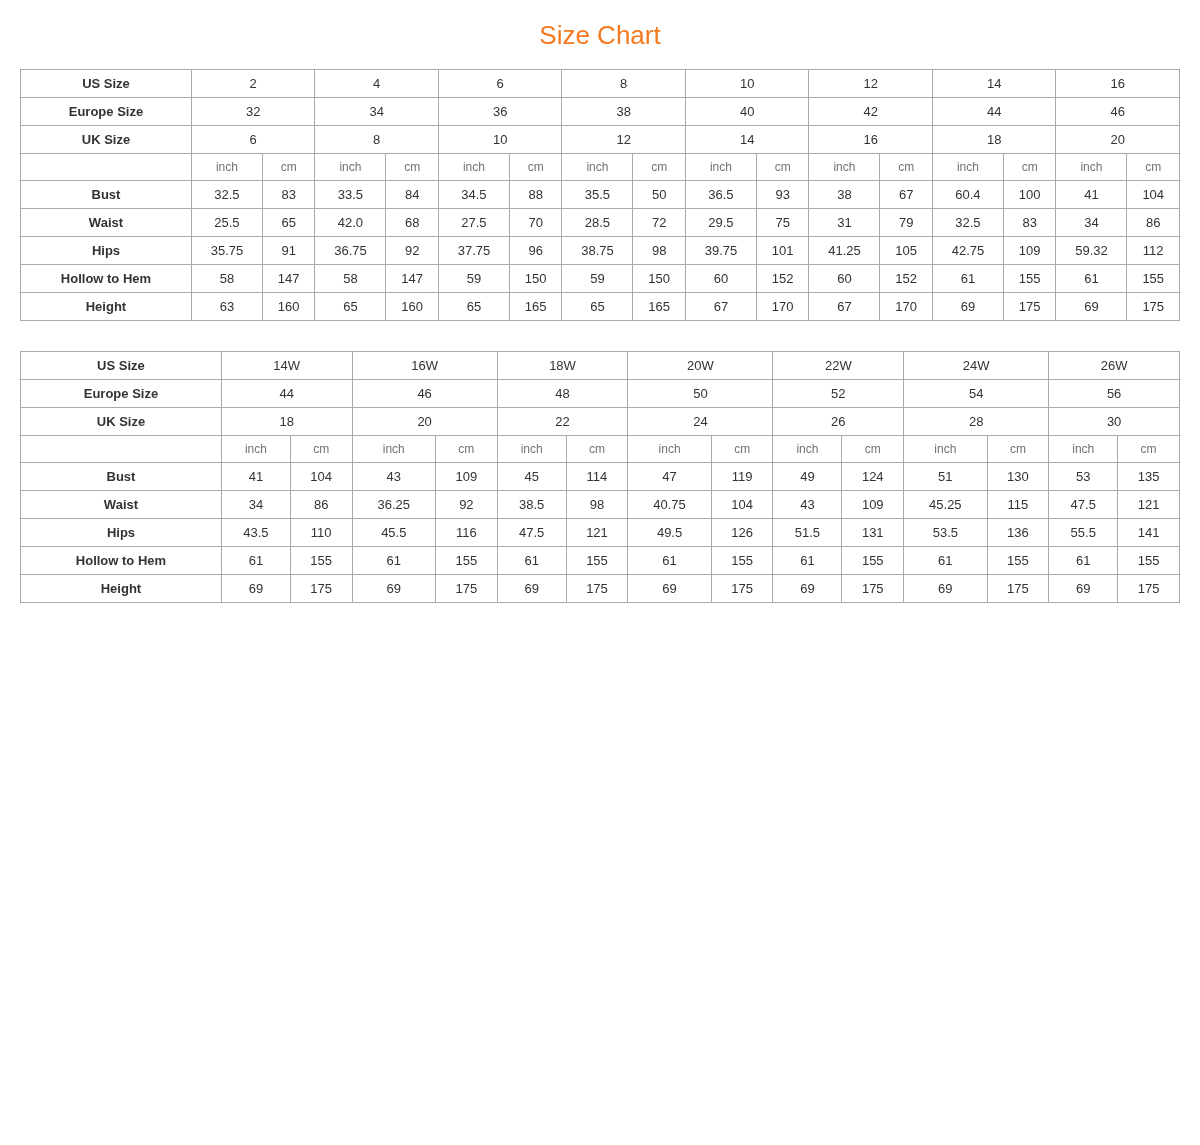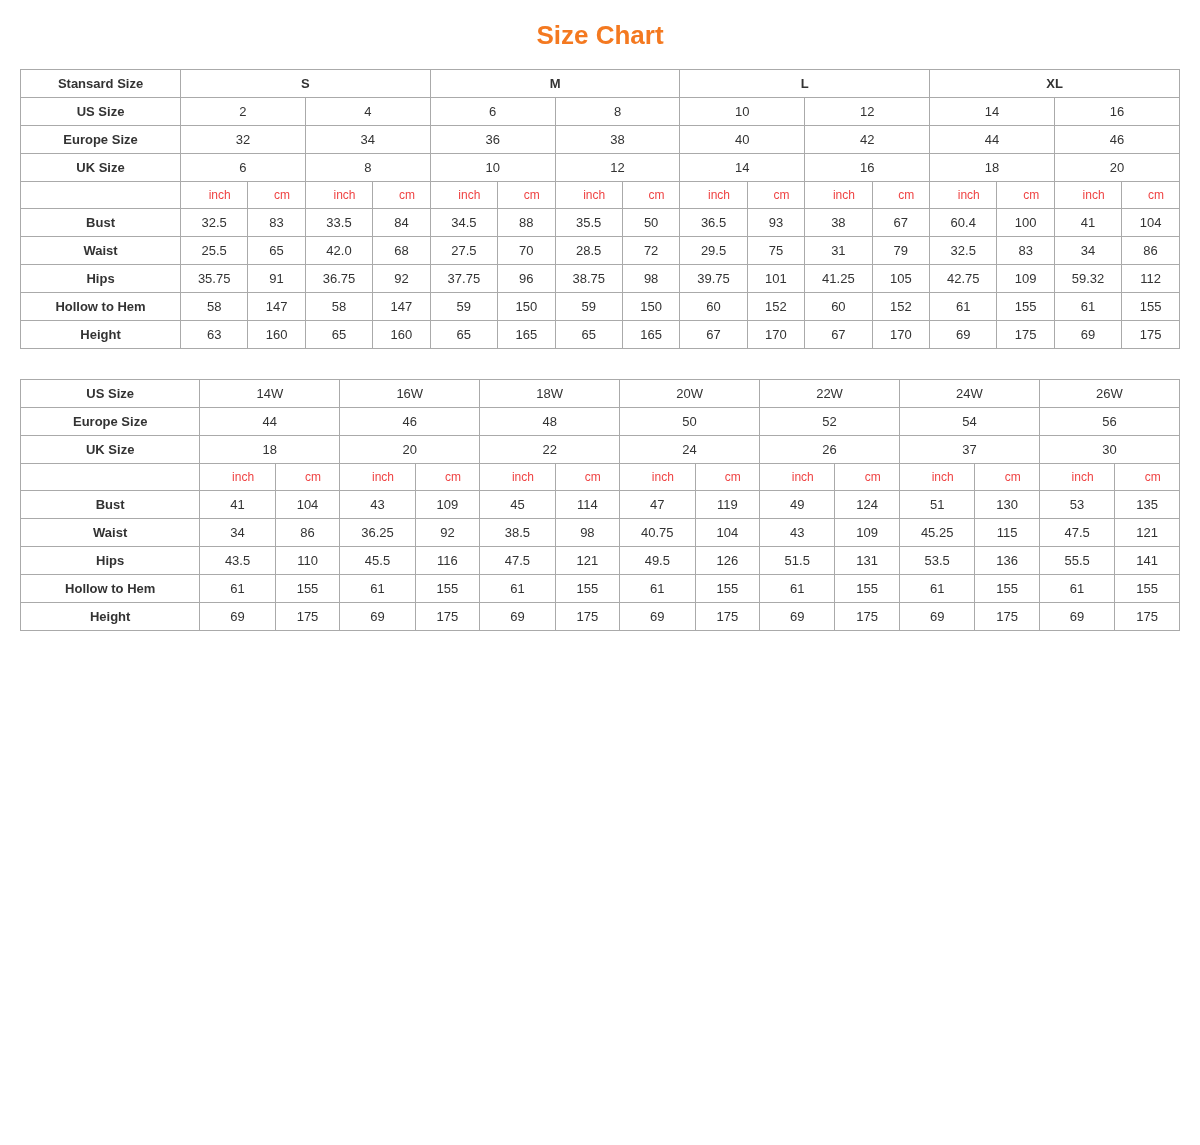--- a/index.html
+++ b/index.html
@@ -7,21 +7,21 @@
       background: #fff;
       font-family: Arial, sans-serif;
       font-size: 13px;
       color: #333;
       padding: 20px;
     }
     h1 {
       text-align: center;
       color: #f47920;
       font-size: 26px;
-      font-weight: bold;
+      font-weight: normal;
       margin-bottom: 18px;
     }
     .table-wrap {
       margin-bottom: 30px;
     }
     table {
       border-collapse: collapse;
       width: 100%;
     }
     td, th {
@@ -36,43 +36,31 @@
       min-width: 100px;
     }
     .header-size {
       font-weight: bold;
     }
     .section-header {
       font-weight: bold;
     }
     .unit-row td {
       font-size: 12px;
-      color: #ef4444;
-      padding-left: 15px;
+      color: #737373;
     }
   </style>
 </head>
 <body>
 
 <h1>Size Chart</h1>
 
 <div class="table-wrap">
   <table>
     <thead>
-      <tr>
-        <td class="row-label section-header" style="font-weight:bold">Stansard Size</td>
-
-        <td colspan="4" class="header-size">S</td>
-
-        <td colspan="4" class="header-size">M</td>
-
-        <td colspan="4" class="header-size">L</td>
-
-        <td colspan="4" class="header-size">XL</td>
-      </tr>
       <tr>
         <td class="row-label section-header" style="font-weight:bold">US Size</td>
         <td colspan="2">2</td>
         <td colspan="2">4</td>
         <td colspan="2">6</td>
         <td colspan="2">8</td>
         <td colspan="2">10</td>
         <td colspan="2">12</td>
         <td colspan="2">14</td>
         <td colspan="2">16</td>
@@ -242,21 +230,21 @@
         <td colspan="2">54</td>
         <td colspan="2">56</td>
       </tr>
       <tr>
         <td class="row-label">UK Size</td>
         <td colspan="2">18</td>
         <td colspan="2">20</td>
         <td colspan="2">22</td>
         <td colspan="2">24</td>
         <td colspan="2">26</td>
-        <td colspan="2">37</td>
+        <td colspan="2">28</td>
         <td colspan="2">30</td>
       </tr>
       <tr class="unit-row">
         <td class="row-label"></td>
         <td>inch</td>
         <td>cm</td>
         <td>inch</td>
         <td>cm</td>
         <td>inch</td>
         <td>cm</td>

